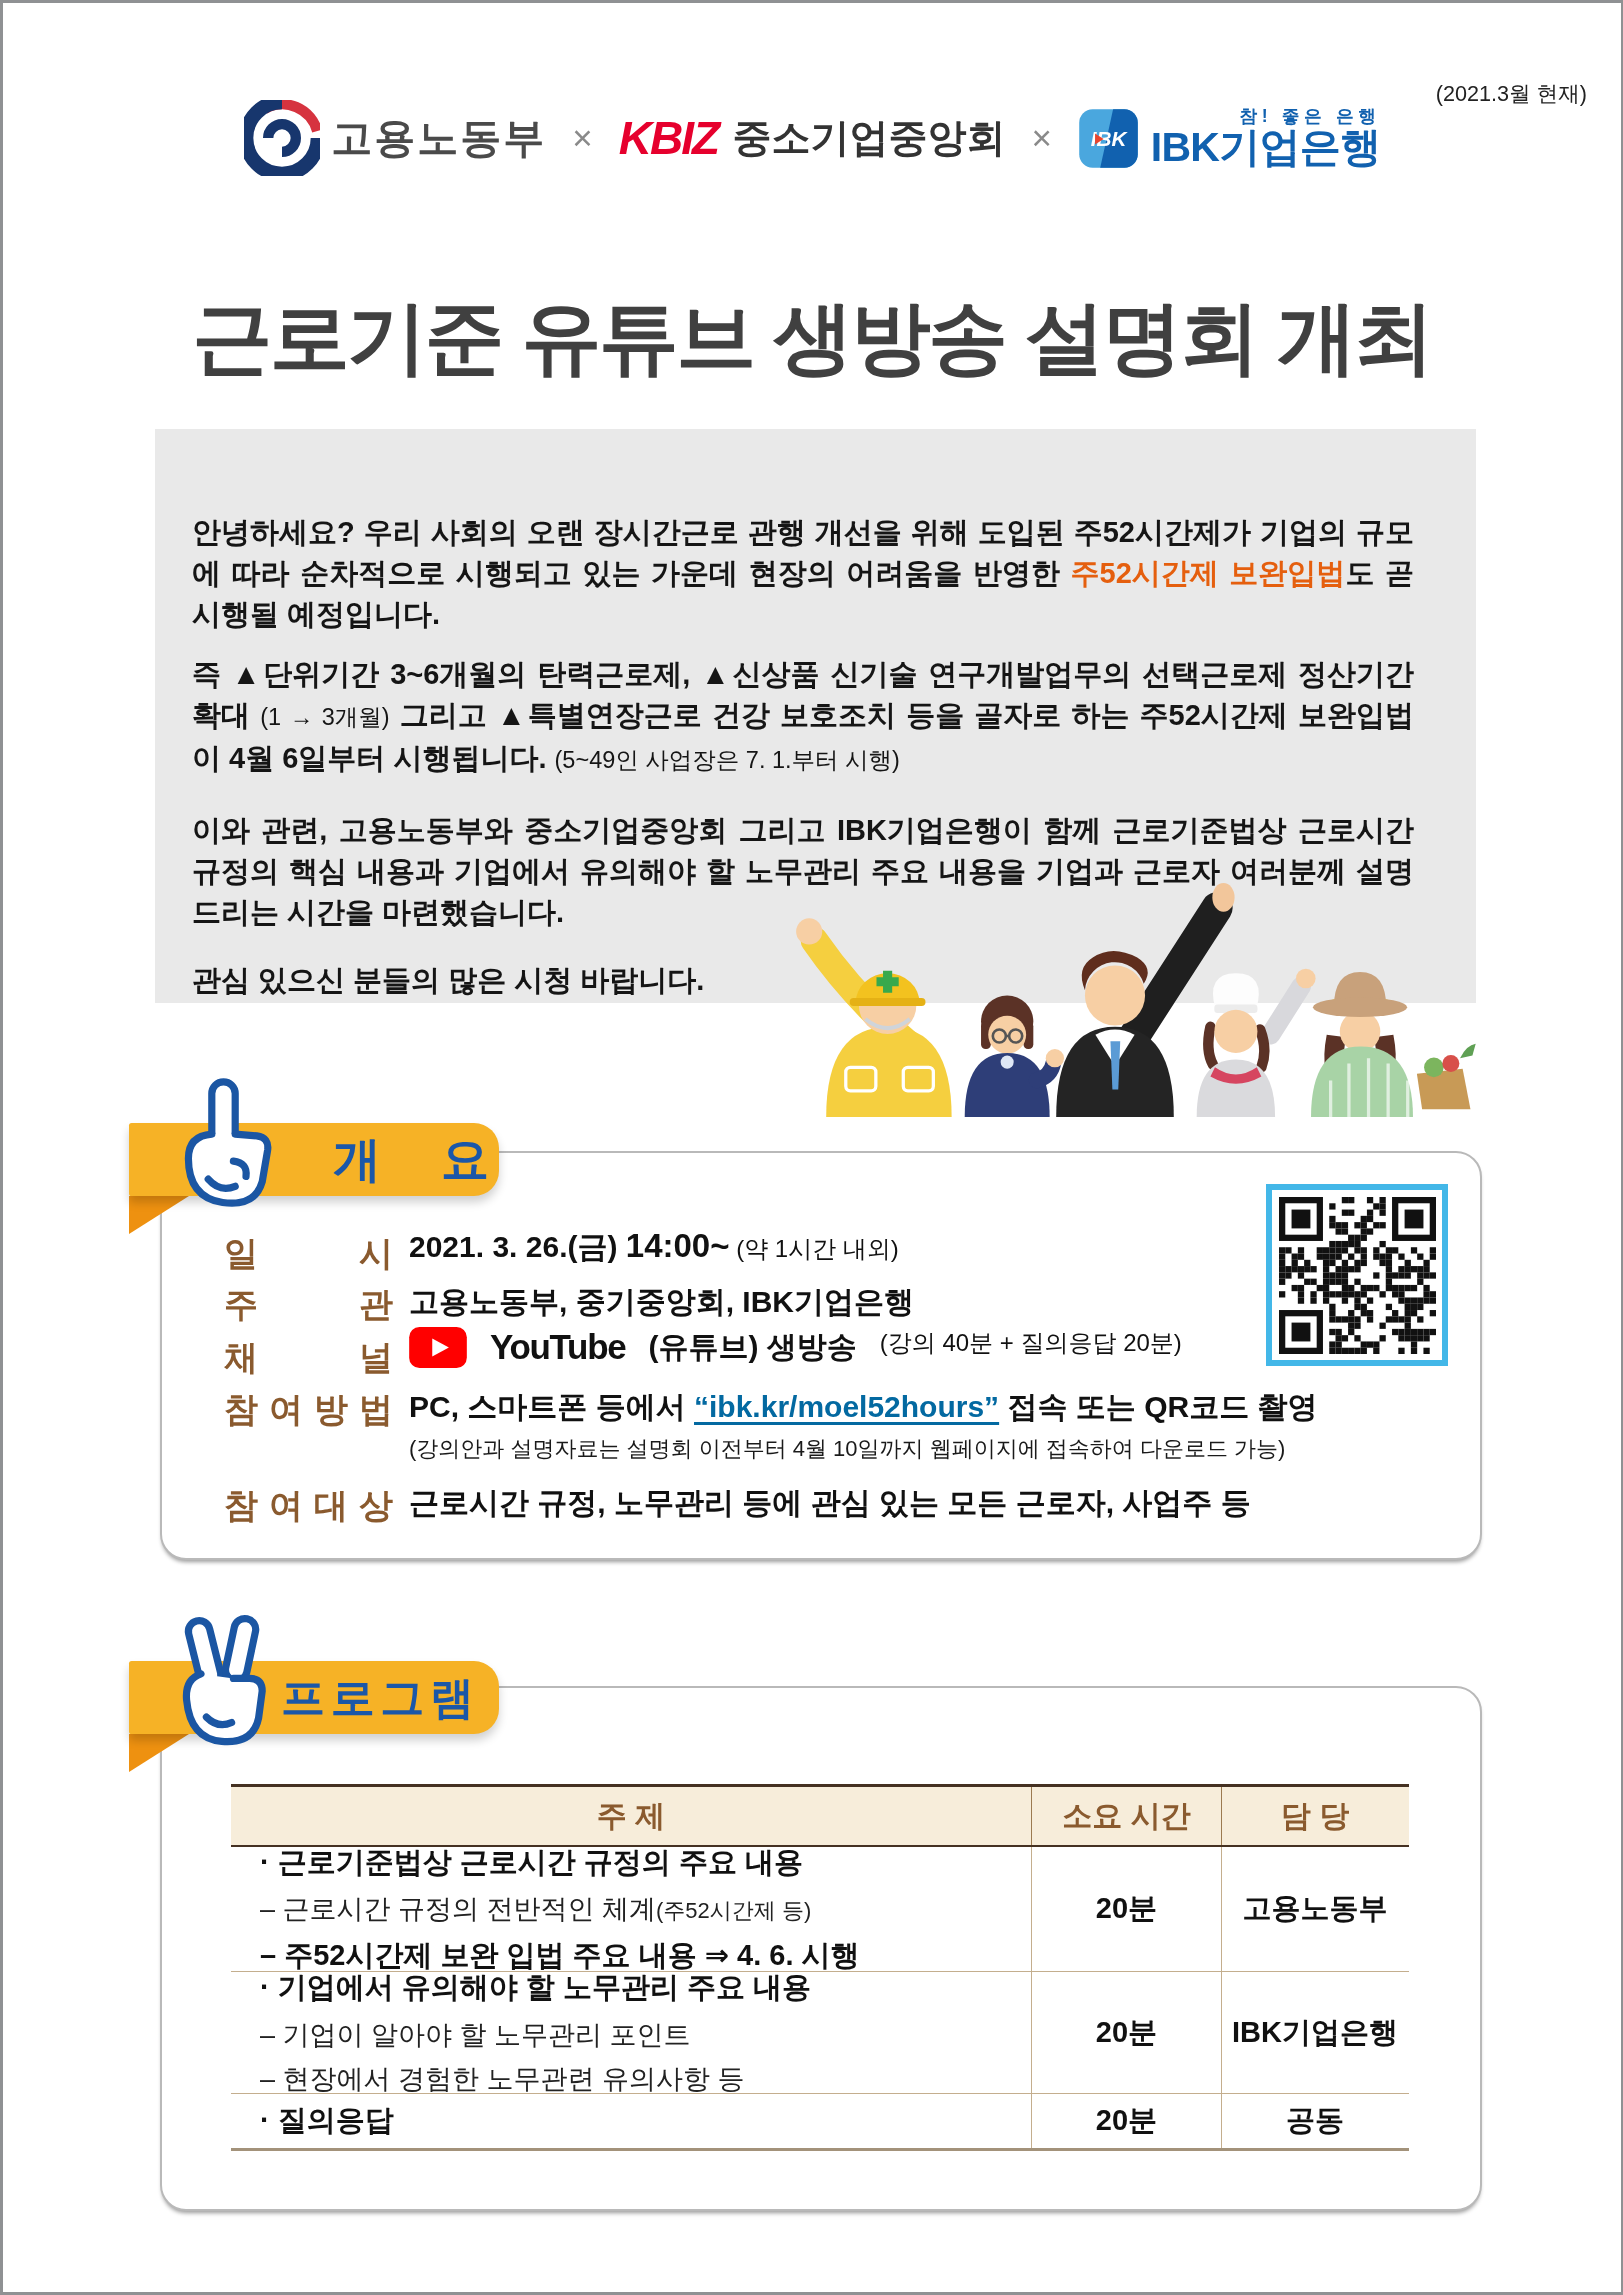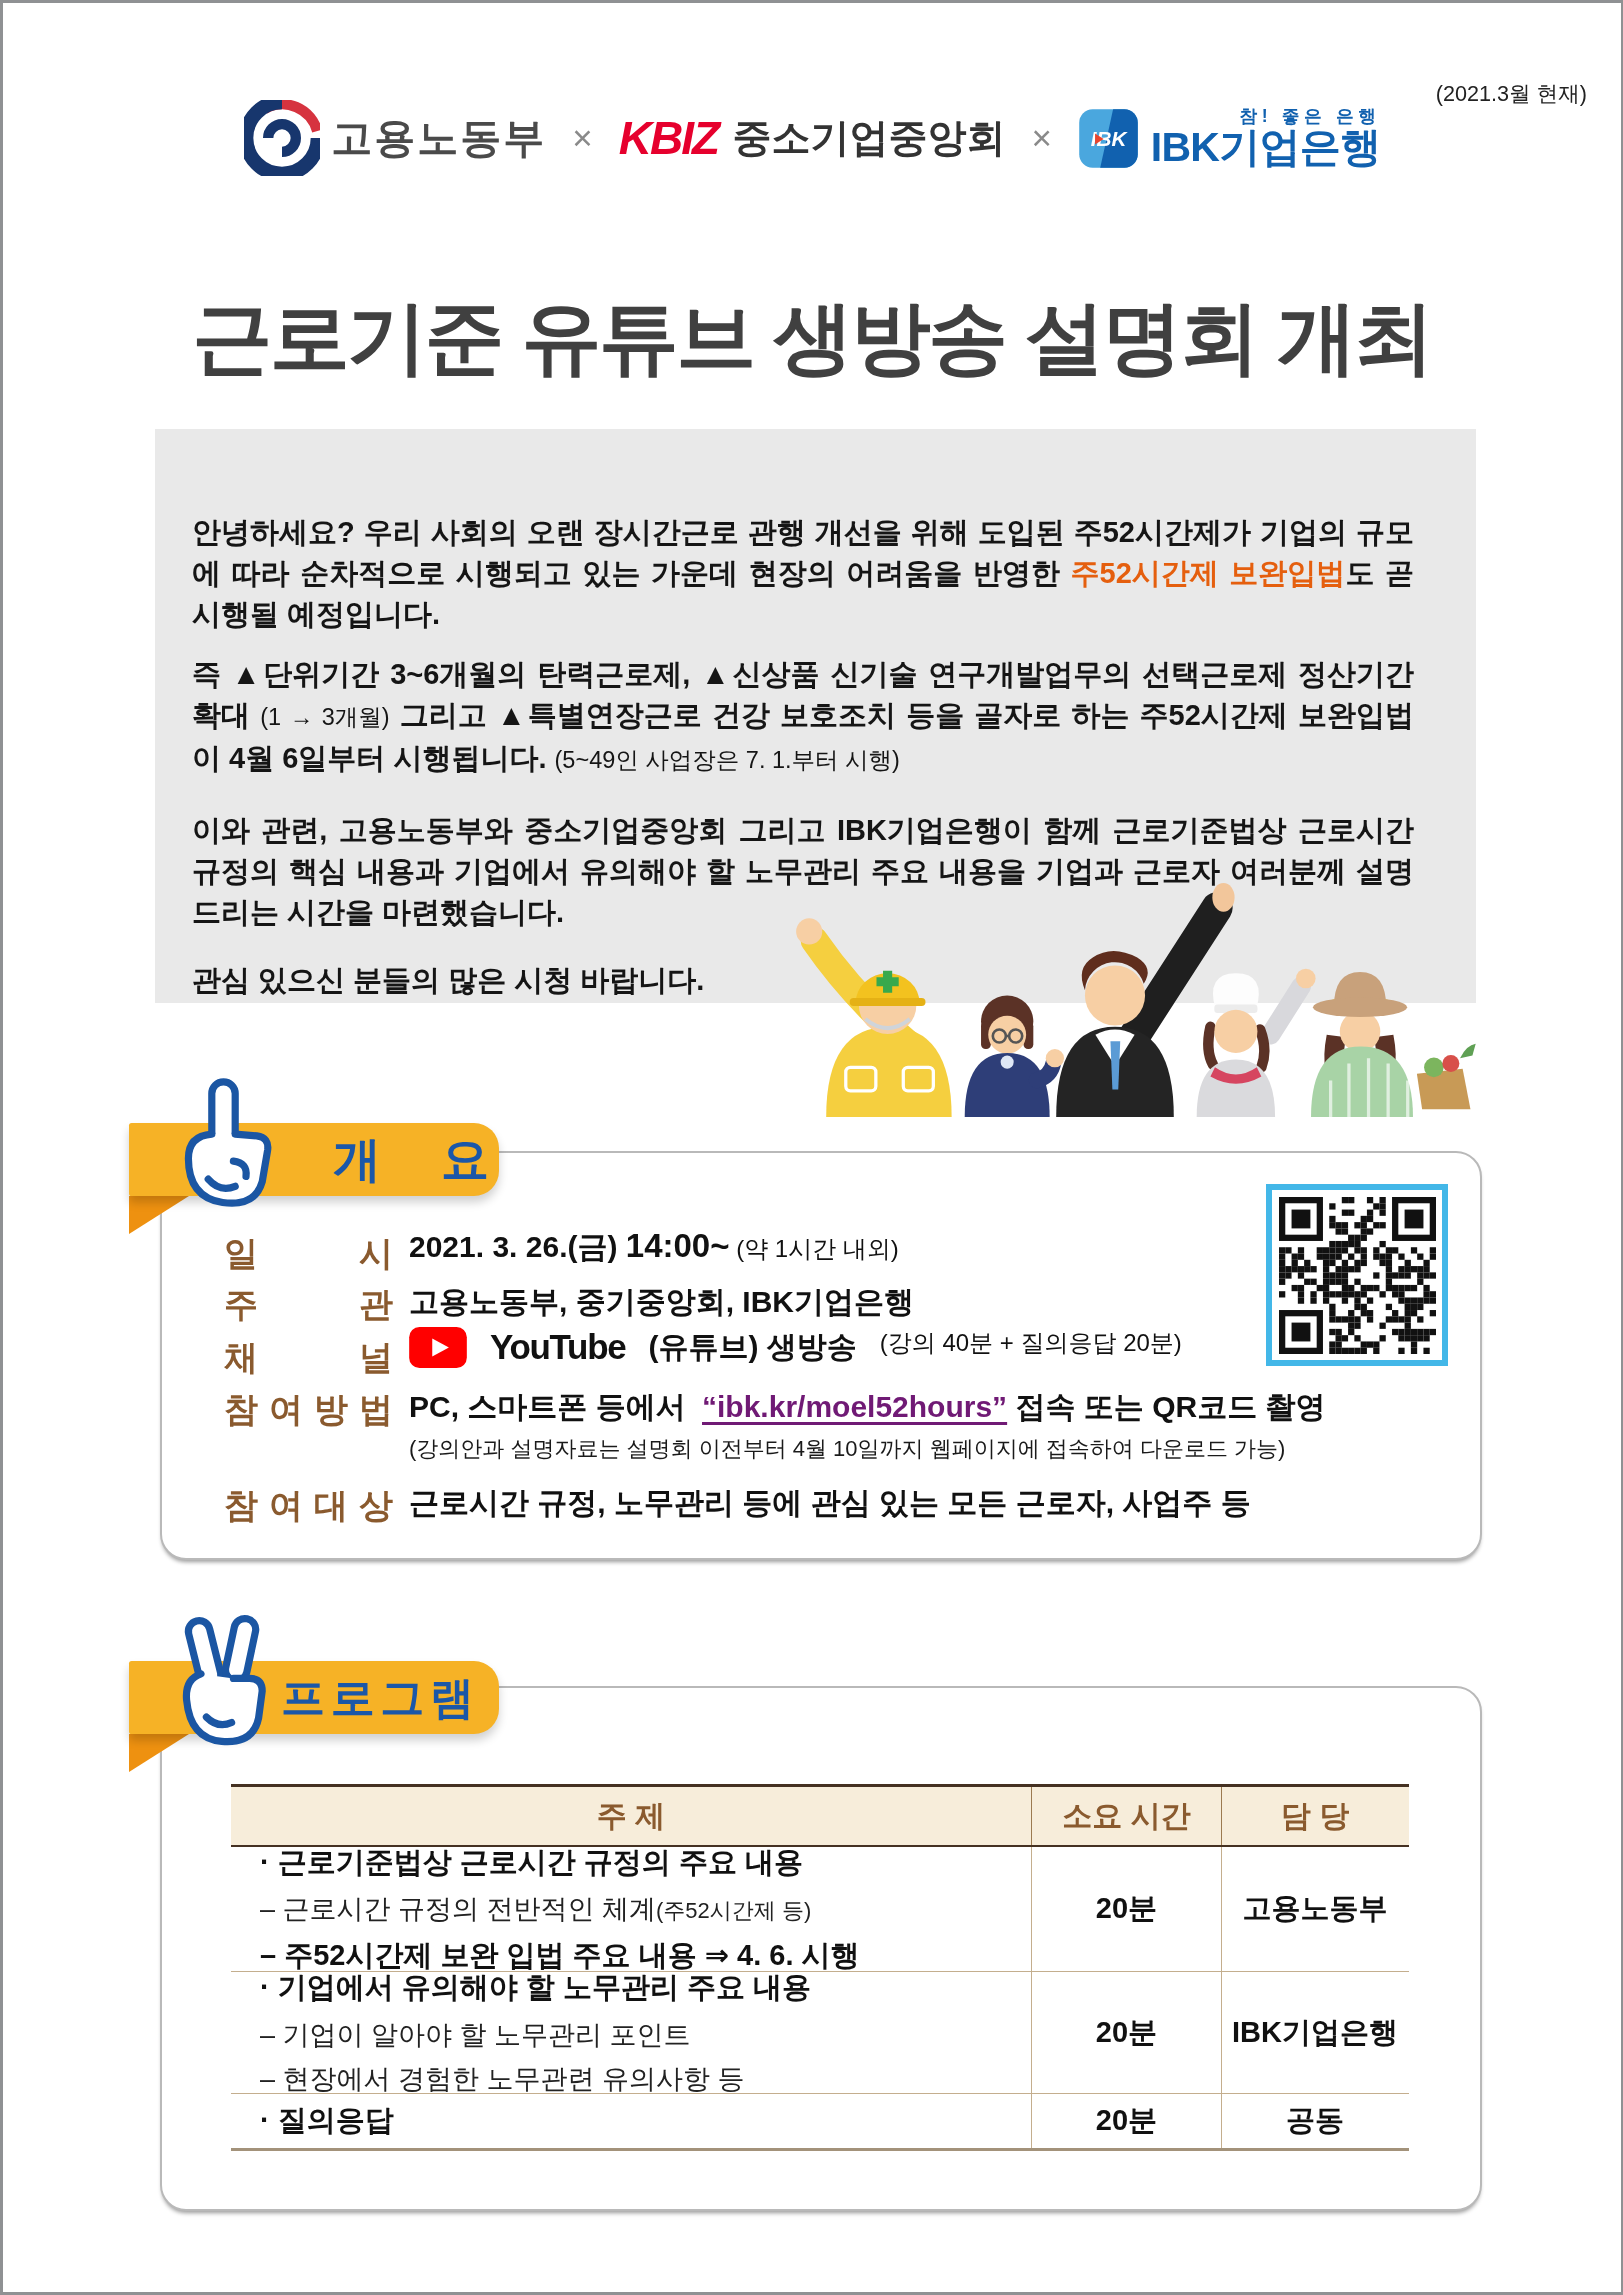--- a/index.html
+++ b/index.html
@@ -53,21 +53,21 @@
 
   
   .ov-label{position:absolute;left:62px;width:169px;color:#8a5a2e;font-weight:800;font-size:34px;}
   .ov-content{position:absolute;left:247px;font-size:30px;font-weight:700;color:#111;white-space:nowrap;}
   .ov-time{font-size:33px;font-weight:900;}
   .ov-note{font-size:24px;font-weight:500;}
   .ov-sub{position:absolute;left:247px;font-size:22px;font-weight:500;color:#1a1a1a;white-space:nowrap;}
   .flexrow{display:flex;align-items:flex-start;gap:23px;}
   .yt-icon{width:58px;height:41px;flex:0 0 auto;}
   .yt-word{font-size:35px;font-weight:900;letter-spacing:-1.3px;}
-  .url{color:#701a75;font-weight:800;text-decoration:underline;text-underline-offset:5.2px;margin-left:8px;}
+  .url{color:#0369a1;font-weight:800;text-decoration:underline;text-underline-offset:5.2px;}
   .qr{position:absolute;left:1104px;top:31px;width:157px;height:157px;border:6.5px solid #43b7e8;
       background:#fff;padding:6.5px;}
   .qr svg{width:100%;height:100%;display:block;}
 
   
   .table{position:absolute;left:69px;top:96px;width:1178px;
          border-top:3.3px solid #453122;border-bottom:3.9px solid #a3927a;}
   .thead{display:flex;background:#f7edda;height:58px;border-bottom:2px solid #453122;}
   .th{display:flex;align-items:center;justify-content:center;color:#8a5a2e;font-weight:800;font-size:30px;box-sizing:border-box;}
   .col-subject{width:800px;} .col-time{width:190px;} .col-resp{width:187px;}

